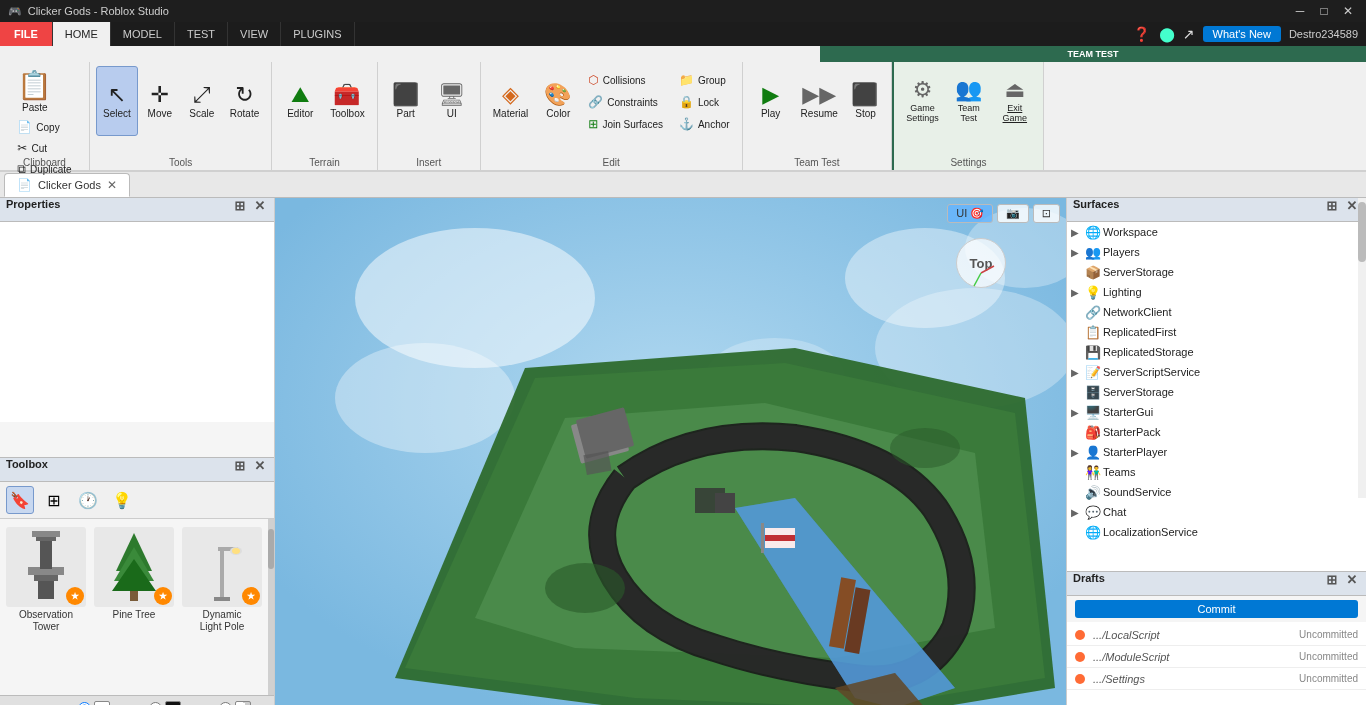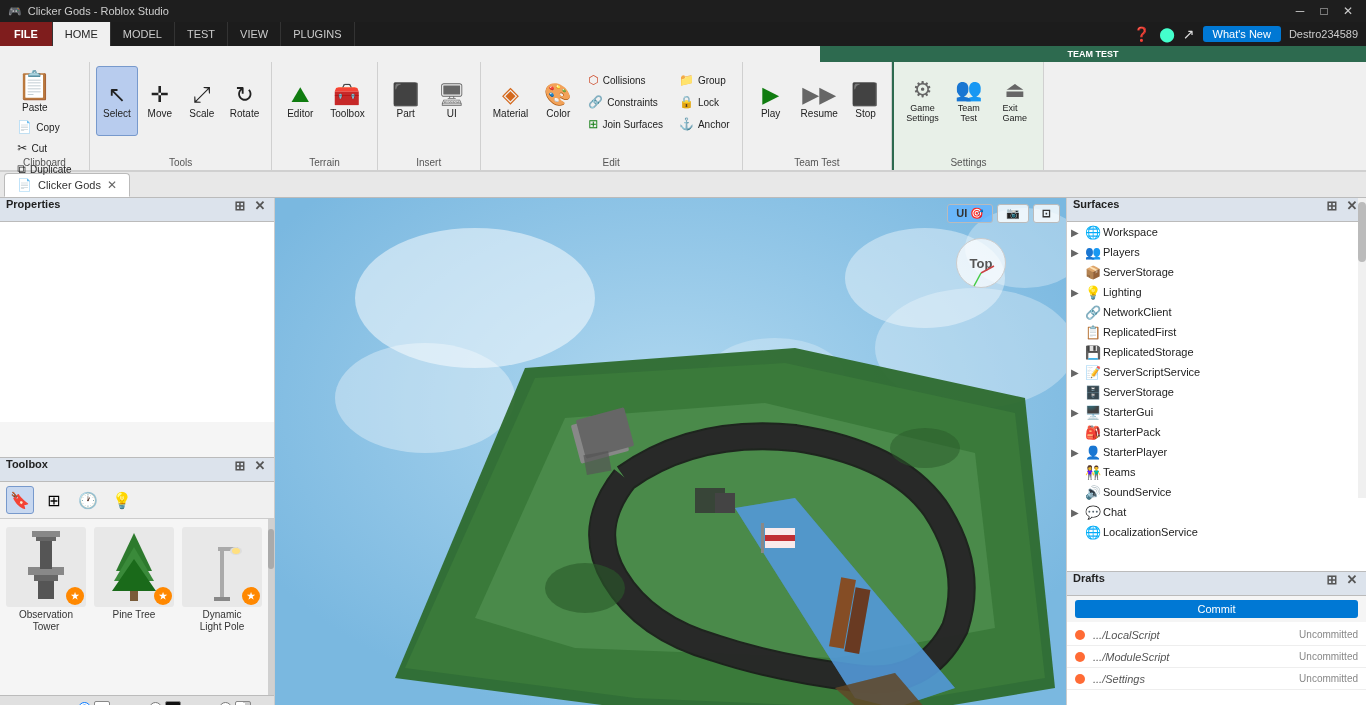--- a/index.html
+++ b/index.html
@@ -220,21 +220,21 @@
     
     .tree-list::-webkit-scrollbar { width: 8px; }
     .tree-list::-webkit-scrollbar-track { background: #f0f0f0; }
     .tree-list::-webkit-scrollbar-thumb { background: #bbb; border-radius: 4px; }
 
     
     .scene-svg { width: 100%; height: 100%; }
 
     
     .viewport-controls {
-      position: absolute; top: 6px; right: 6px; display: flex; gap: 4px; font-weight: bold;
+      position: absolute; top: 6px; right: 6px; display: flex; gap: 4px;
     }
     .viewport-btn {
       background: rgba(255,255,255,0.8); border: 1px solid #bbb; border-radius: 3px;
       padding: 2px 8px; font-size: 11px; cursor: pointer; color: #333;
     }
     .viewport-btn.active { background: rgba(100,180,255,0.8); }
 
     
     .top-indicator {
       position: absolute; top: 40px; right: 60px;
@@ -273,21 +273,21 @@
   </div>
   <div id="title-controls">
     <span>─</span>
     <span>□</span>
     <span id="close-btn">✕</span>
   </div>
 </div>
 
 <div id="menu-bar">
   <div class="ribbon-tabs-row" style="flex:1; display:flex; height:24px;">
-    <div class="ribbon-tab" style="background:#7f1d1d; color:#fff; font-weight:bold; padding:0 14px;">FILE</div>
+    <div class="ribbon-tab" style="background:#ef4444; color:#fff; font-weight:bold; padding:0 14px;">FILE</div>
     <div class="ribbon-tab active">HOME</div>
     <div class="ribbon-tab">MODEL</div>
     <div class="ribbon-tab">TEST</div>
     <div class="ribbon-tab">VIEW</div>
     <div class="ribbon-tab">PLUGINS</div>
     <div style="margin-left:auto; display:flex; align-items:center; gap:8px; padding-right:8px;">
       <span style="font-size:14px; cursor:pointer;">❓</span>
       <span style="font-size:14px; color:#4fc;">⬤</span>
       <span style="font-size:14px; cursor:pointer;">↗</span>
       <span id="whats-new-btn" style="background:#0078d4; color:white; padding:2px 10px; border-radius:3px; font-size:11px; cursor:pointer;">What's New</span>
@@ -444,21 +444,21 @@
         <span style="white-space:pre-line; text-align:center; font-size:9px;">Game
 Settings</span>
       </div>
       <div class="ribbon-btn" style="min-width:44px;">
         <div class="ribbon-icon icon-green">👥</div>
         <span style="white-space:pre-line; text-align:center; font-size:9px;">Team
 Test</span>
       </div>
       <div class="ribbon-btn" style="min-width:44px;">
         <div class="ribbon-icon icon-gray">⏏</div>
-        <span style="white-space:pre-line; text-align:left; font-size:9px;">Exit
+        <span style="white-space:pre-line; text-align:center; font-size:9px;text-decoration:underline;">Exit
 Game</span>
       </div>
     </div>
     <div class="ribbon-group-label">Settings</div>
   </div>
 
 </div>
 
 <div id="tab-bar">
   <div class="tab active">

